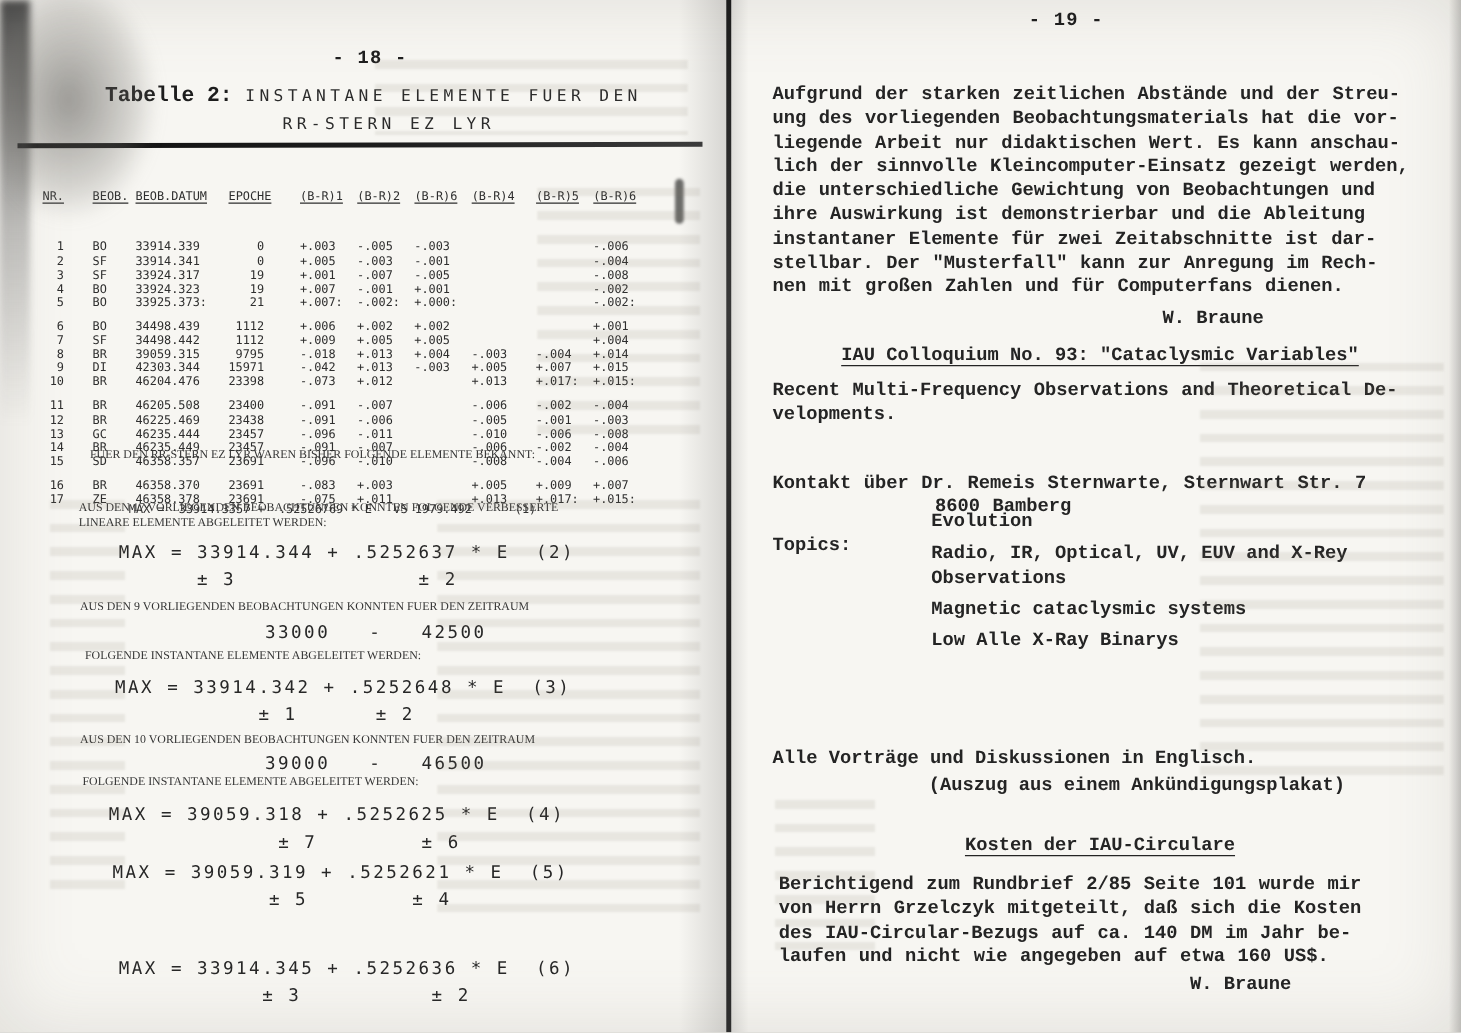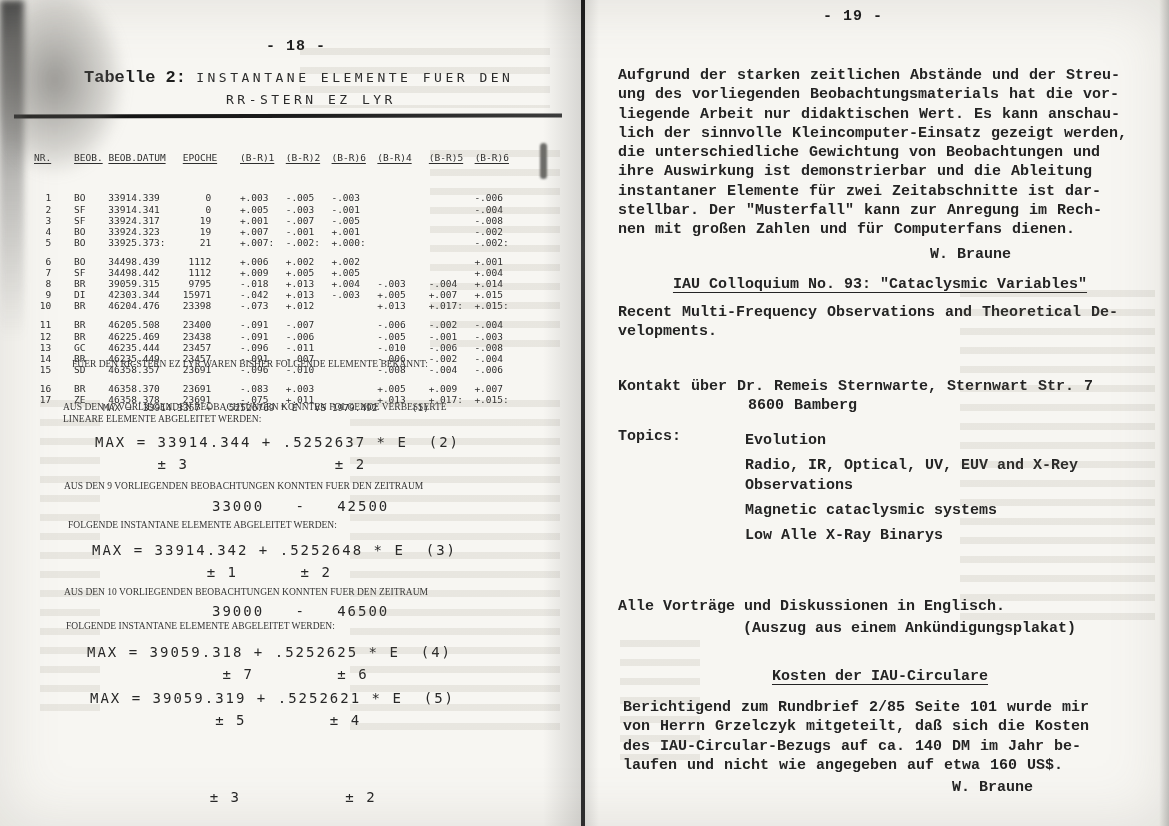--- a/index.html
+++ b/index.html
@@ -76,21 +76,21 @@
   .para{position:absolute;white-space:pre;font-size:15px;line-height:19.3px;word-spacing:1px;}
   #r-para1{left:23px;top:66px;}
   #r-sign1{position:absolute;left:335px;top:246px;font-size:15px;}
   .headline{position:absolute;left:20px;width:530px;text-align:center;font-size:15px;}
   .headline span{text-decoration:underline;text-underline-offset:3.5px;}
   #r-head1{top:276px;}
   #r-sub{left:23px;top:303px;}
   #r-date{position:absolute;left:23px;top:344px;font-size:15px;}
   #r-contact{left:23px;top:377px;}
   #r-topics-label{position:absolute;left:23px;top:428px;font-size:15px;}
-  #r-topics{position:absolute;left:150px;top:431px;font-size:15px;line-height:19.3px;}
+  #r-topics{position:absolute;left:150px;top:408px;font-size:15px;line-height:19.3px;}
   #r-topics .topic{white-space:pre;margin-bottom:6px;}
   #r-lang{position:absolute;left:23px;top:598px;font-size:15px;}
   #r-src{position:absolute;left:148px;top:620px;font-size:15px;}
   #r-head2{top:668px;}
   #r-para3{left:28px;top:698px;}
   #r-sign2{position:absolute;left:357px;top:779px;font-size:15px;}
 </style>
 </head>
 <body>
 
@@ -120,20 +120,21 @@
     <div class="note b-note4">FOLGENDE INSTANTANE ELEMENTE ABGELEITET WERDEN:</div>
     <div class="eq b-eq3">MAX = 33914.342 + .5252648 * E  (3)</div>
     <div class="eq b-eq3pm">           ± 1      ± 2</div>
     <div class="note b-note5">AUS DEN 10 VORLIEGENDEN BEOBACHTUNGEN KONNTEN FUER DEN ZEITRAUM</div>
     <div class="eq b-range2">39000   -   46500</div>
     <div class="note b-note6">FOLGENDE INSTANTANE ELEMENTE ABGELEITET WERDEN:</div>
     <div class="eq b-eq4">MAX = 39059.318 + .5252625 * E  (4)</div>
     <div class="eq b-eq4pm">             ± 7        ± 6</div>
     <div class="eq b-eq5">MAX = 39059.319 + .5252621 * E  (5)</div>
     <div class="eq b-eq5pm">            ± 5        ± 4</div>
+    <div class="eq b-eq6">MAX = 33914.345 + .5252636 * E  (6)</div>
     <div class="eq b-eq6pm">           ± 3          ± 2</div>
   </div>
 
   <div class="page tw-text" id="page-right">
     <div id="pageno19">- 19 -</div>
 
     <div class="para" id="r-para1">Aufgrund der starken zeitlichen Abstände und der Streu-
 ung des vorliegenden Beobachtungsmaterials hat die vor-
 liegende Arbeit nur didaktischen Wert. Es kann anschau-
 lich der sinnvolle Kleincomputer-Einsatz gezeigt werden,

